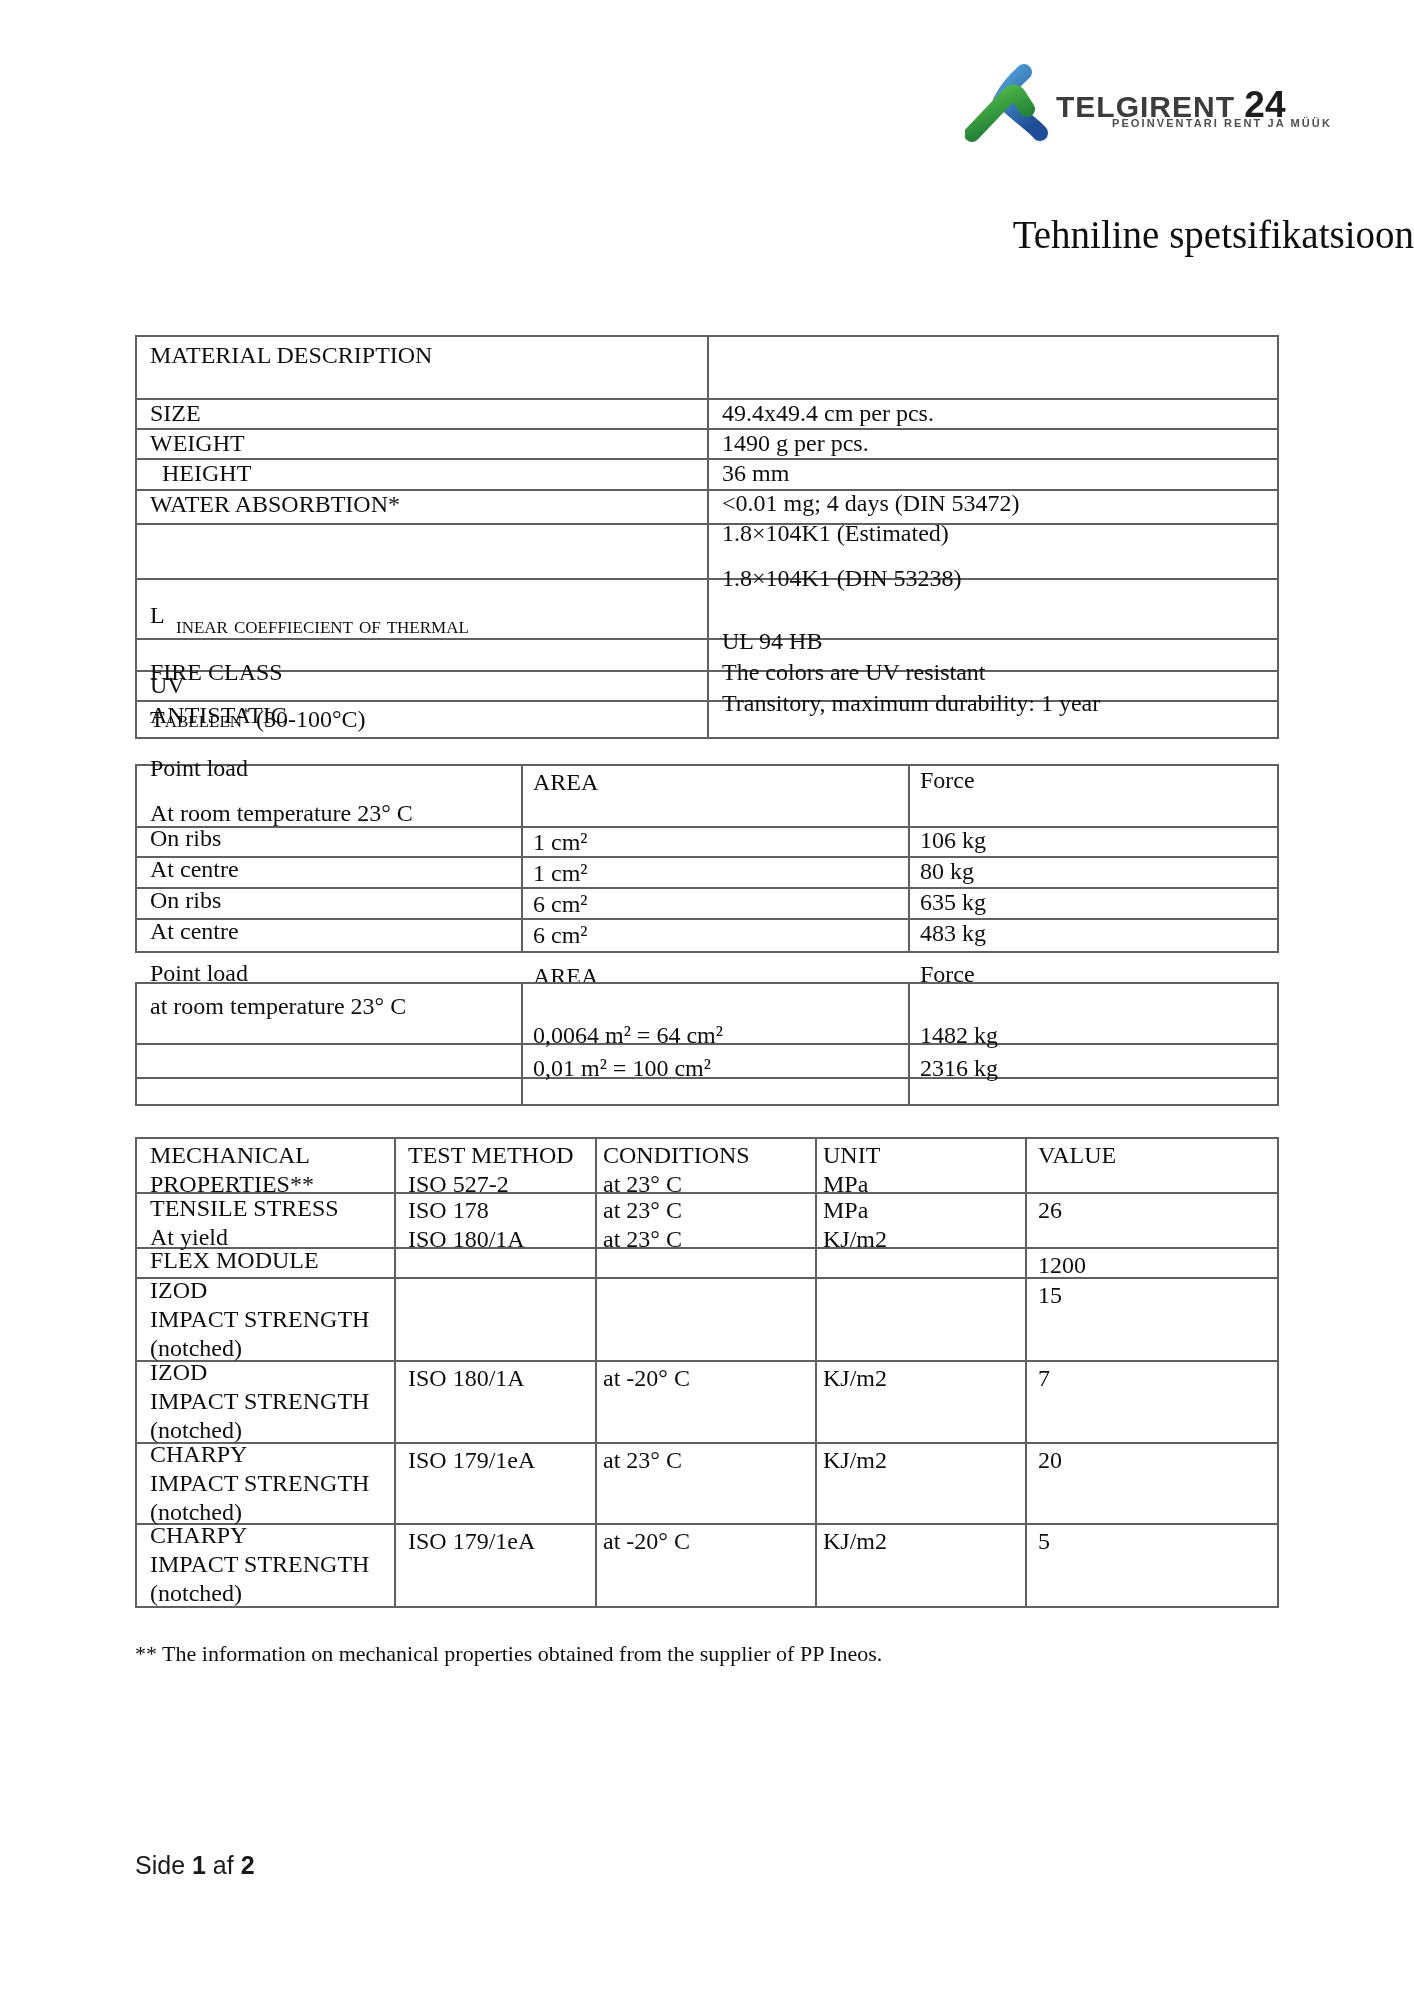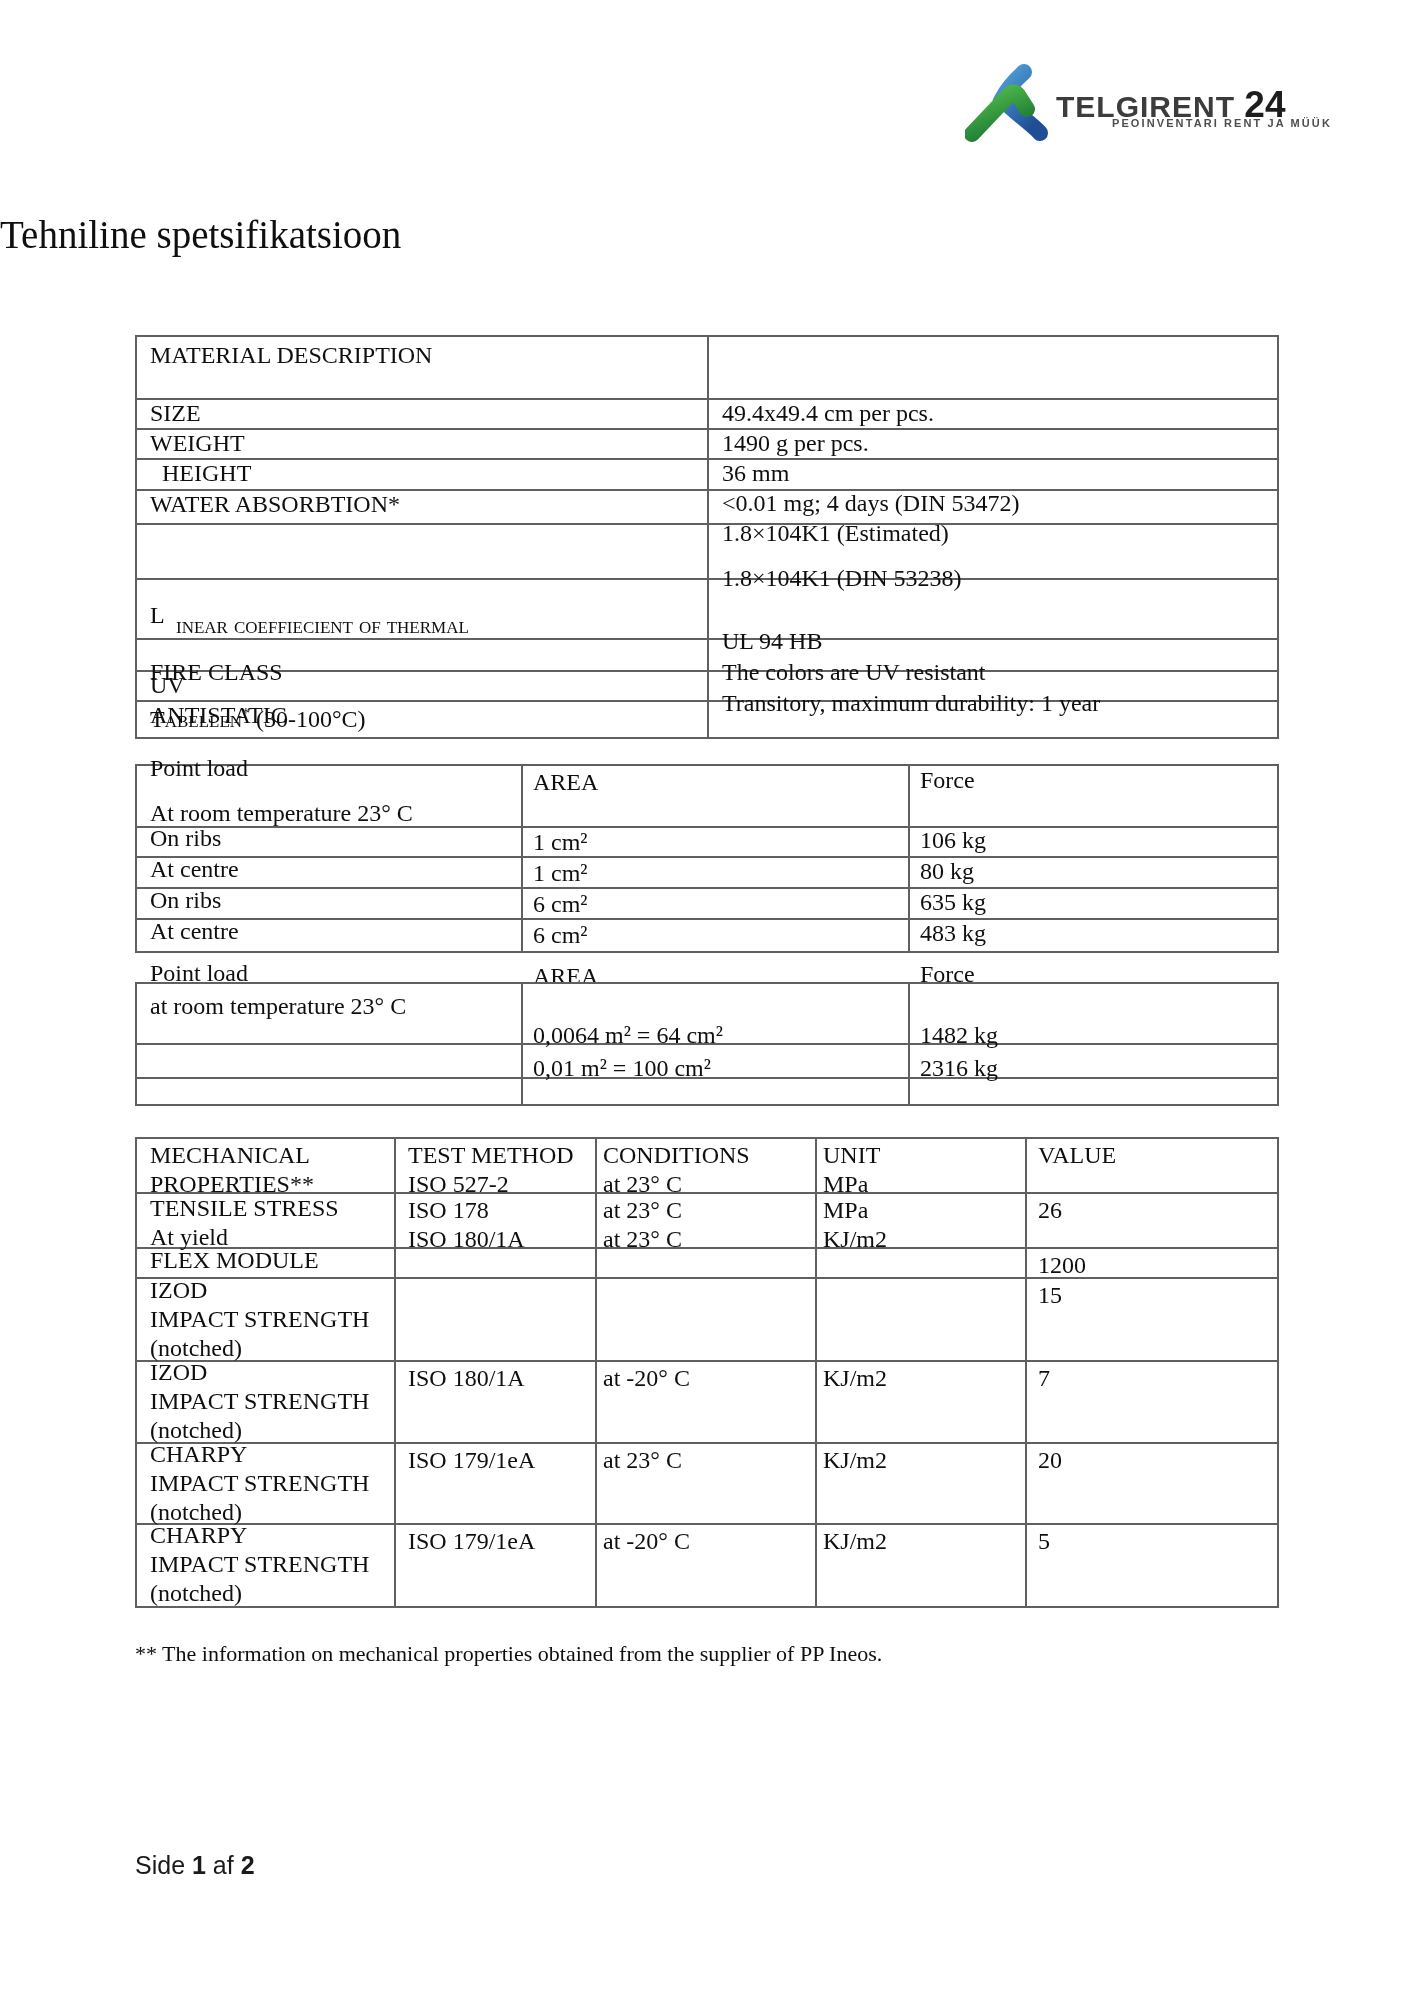--- a/index.html
+++ b/index.html
@@ -3,21 +3,21 @@
 <meta charset="utf-8">
 <style>
   html,body{margin:0;padding:0;background:#e8e8e8;}
   .page{position:relative;width:1414px;height:2000px;background:#ffffff;margin:0 auto;
         font-family:"Liberation Serif",serif;color:#0f0f0f;overflow:hidden;}
   .t{position:absolute;font-size:24px;line-height:29px;white-space:pre-line;}
   .sc{font-variant:small-caps;}
   .fn{font-size:22px;line-height:28px;}
   .hl{position:absolute;height:2px;background:#606060;}
   .vl{position:absolute;width:2px;background:#606060;}
-  .title{position:absolute;left:0;right:0;text-align:left;font-size:39px;}
+  .title{position:absolute;left:0;right:0;text-align:right;font-size:39px;}
   .brand{position:absolute;font-family:"Liberation Sans",sans-serif;font-weight:bold;
          font-size:30px;letter-spacing:1px;color:#3c3c3c;white-space:nowrap;}
   .brand .num{font-size:37px;color:#1d1d1d;letter-spacing:0;}
   .tagline{position:absolute;font-family:"Liberation Sans",sans-serif;font-size:11px;
            letter-spacing:2.1px;color:#4e4e4e;white-space:nowrap;}
   .footer{position:absolute;font-family:"Liberation Sans",sans-serif;font-size:25px;color:#1a1a1a;}
   .footer b{font-weight:bold;}
   sup.star{font-size:65%;vertical-align:super;}
   .lin2{position:relative;}
   .lin2 .first{padding-left:26px;display:block;}

